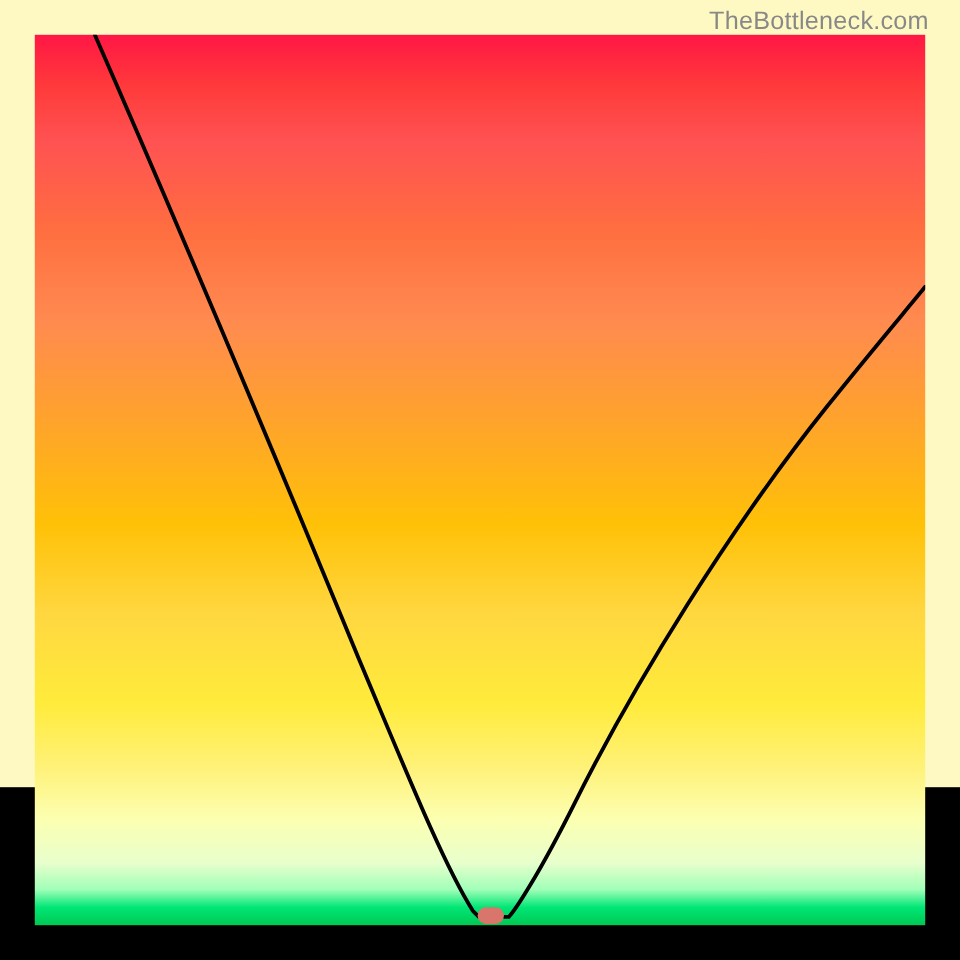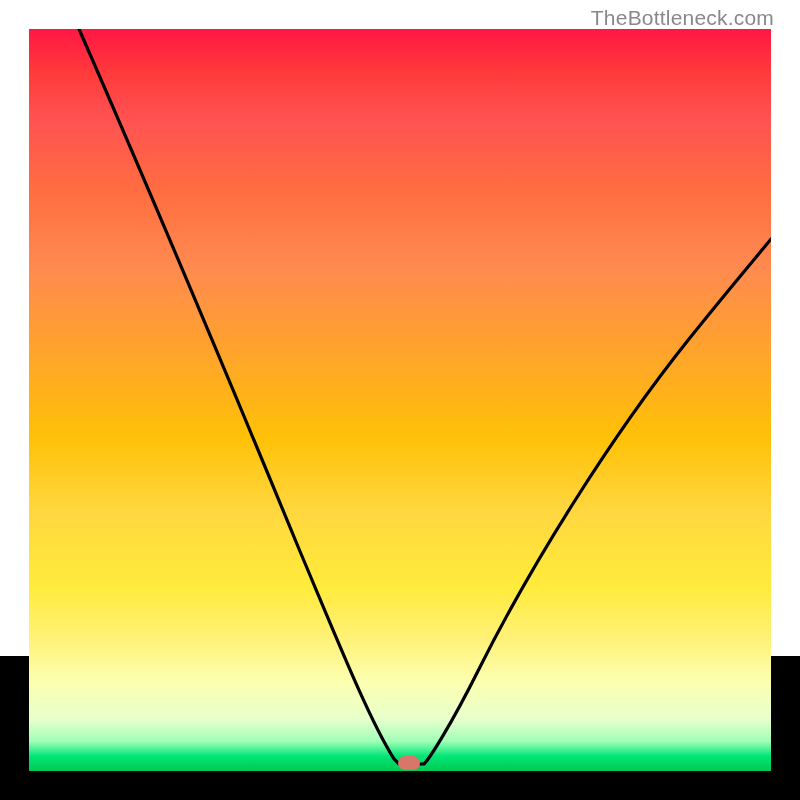--- a/index.html
+++ b/index.html
@@ -8,21 +8,21 @@
     width: 800px;
     height: 800px;
     background: #000;
     position: relative;
     font-family: Arial, sans-serif;
   }
   .container {
     width: 800px;
     height: 656px;
     position: relative;
-    background: #ffffff;
+    background: #fef9c3;
   }
   .plot-area {
     position: absolute;
     left: 29px;
     top: 29px;
     width: 742px;
     height: 742px;
     background: linear-gradient(to bottom,
       #ff1744 0%,
       #ff3b3b 6%,

